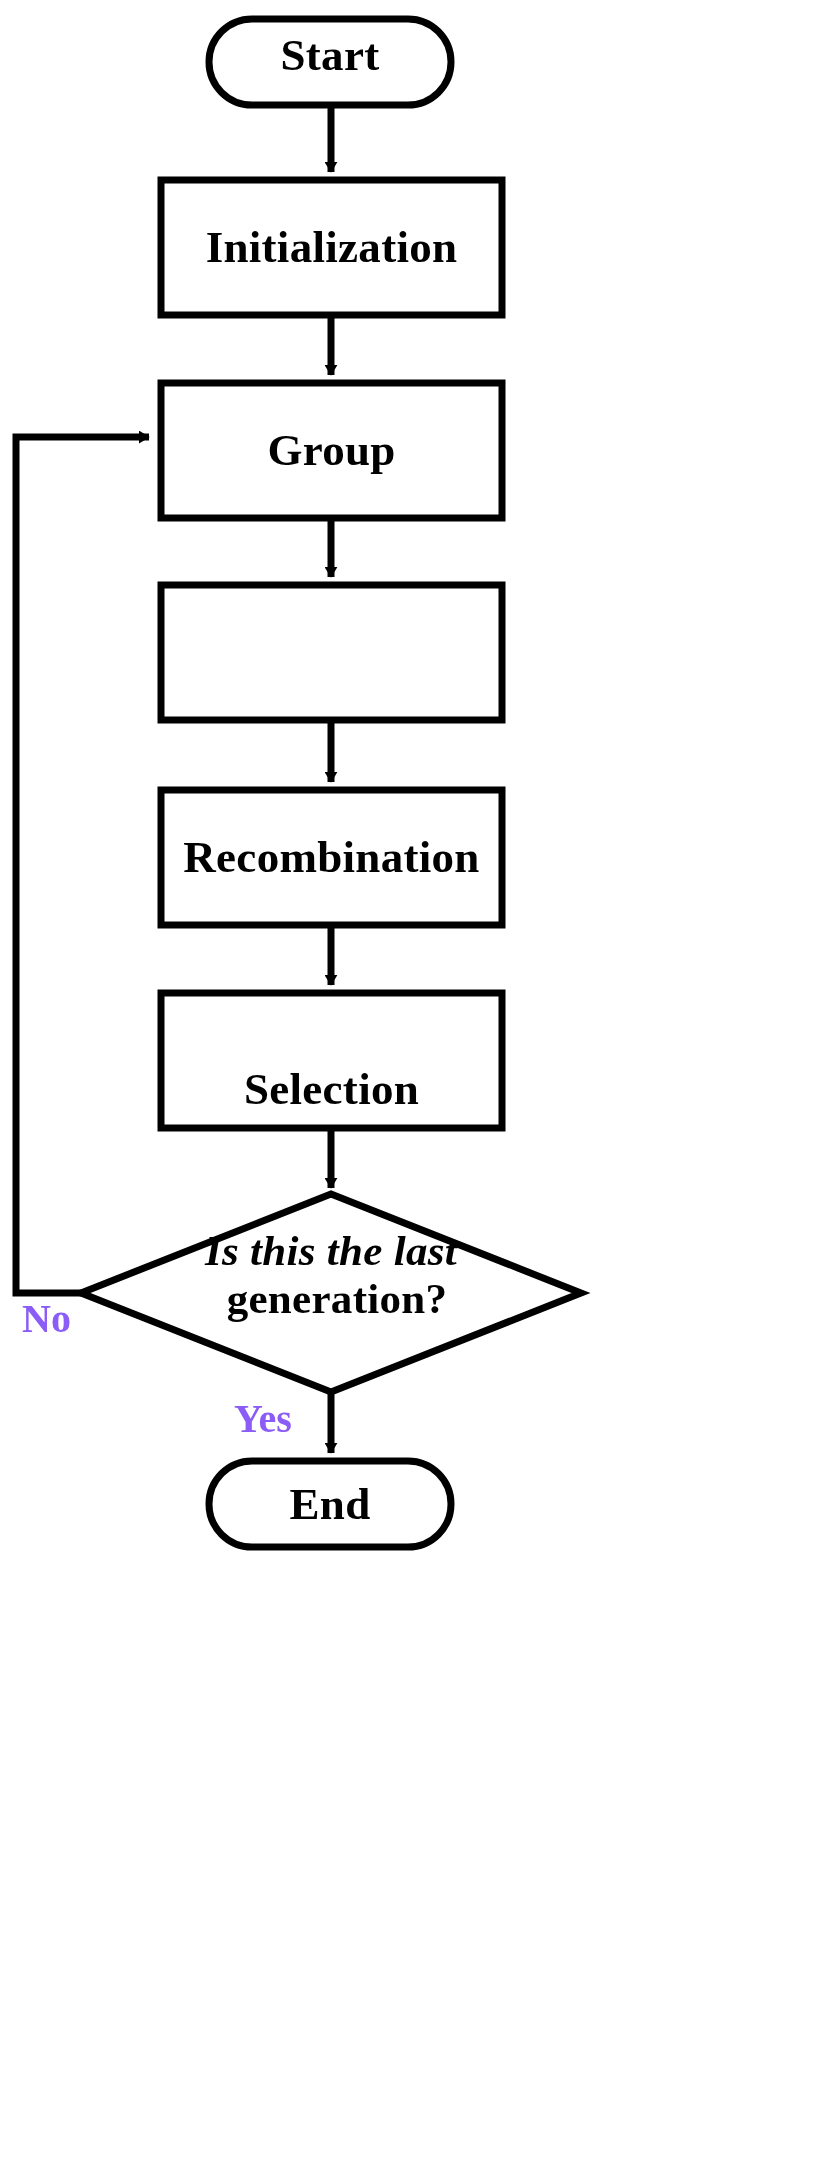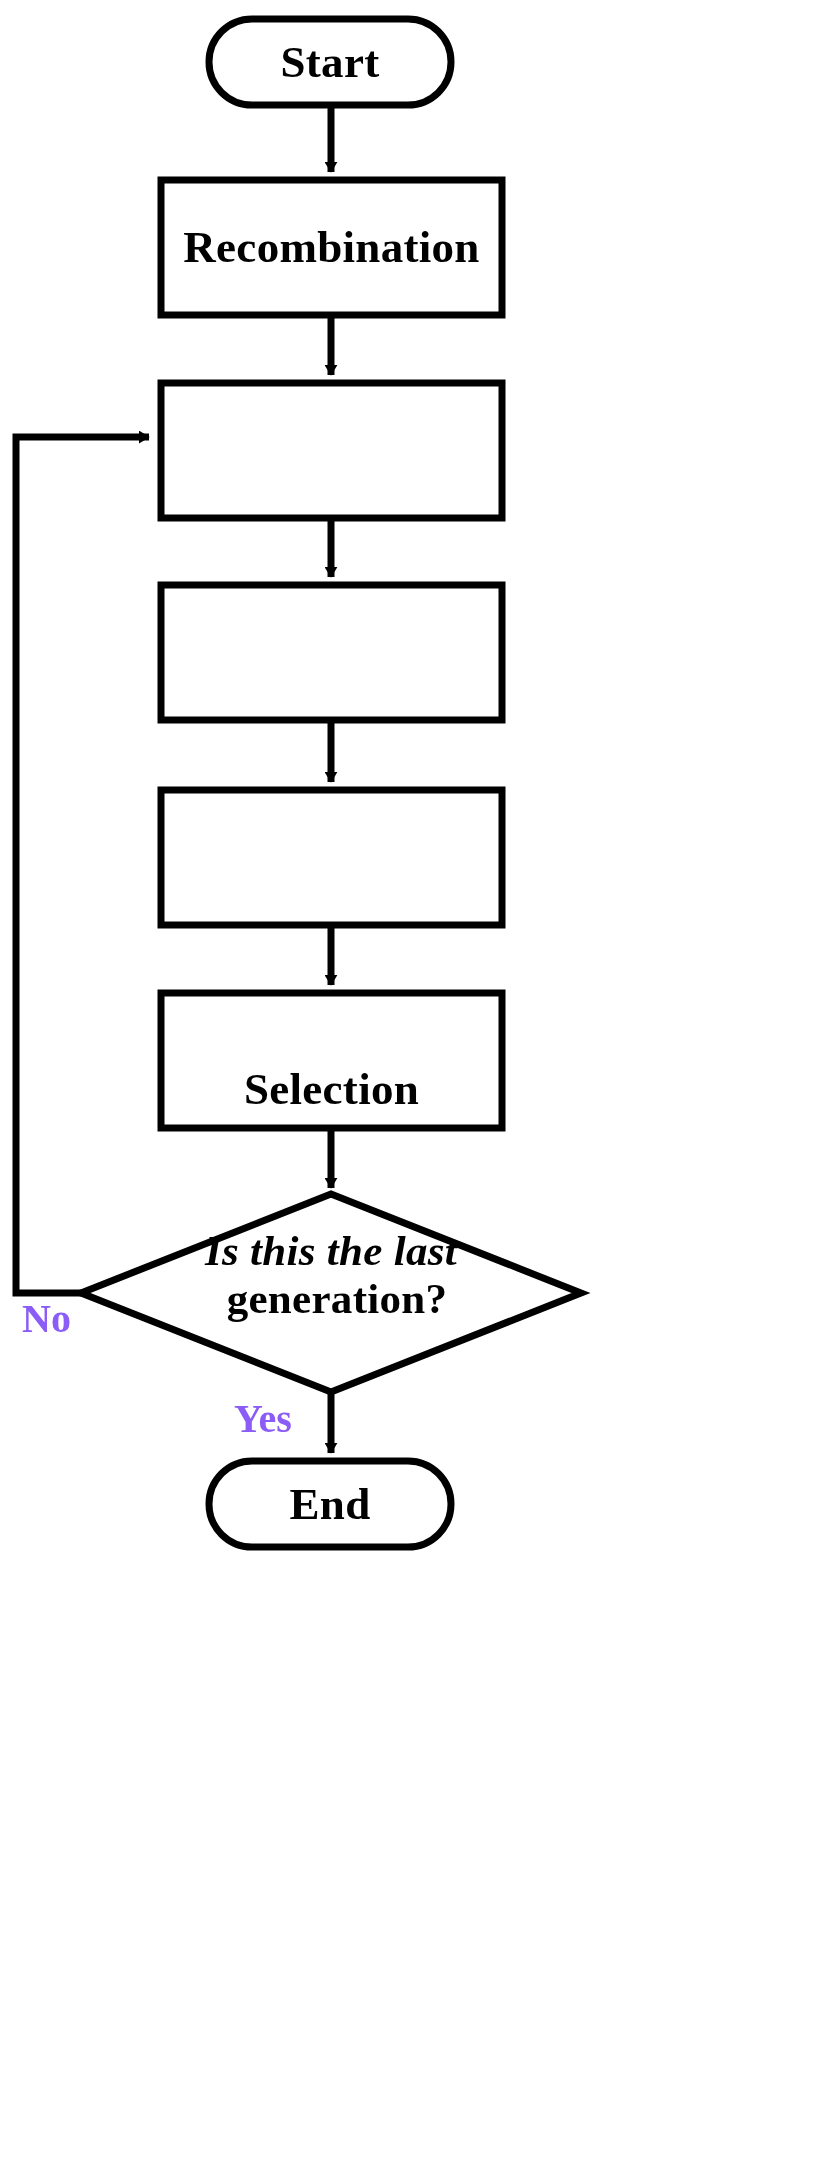--- a/index.html
+++ b/index.html
@@ -91,26 +91,28 @@
 
     <line x1="331" y1="925" x2="331" y2="985" stroke="#000000" stroke-width="7" marker-end="url(#arrowhead)"></line>
 
     <line x1="331" y1="1128" x2="331" y2="1188" stroke="#000000" stroke-width="7" marker-end="url(#arrowhead)"></line>
 
     <line x1="331" y1="1392" x2="331" y2="1453" stroke="#000000" stroke-width="7" marker-end="url(#arrowhead)"></line>
 
     <path d="M81,1293 L16,1293 L16,437 L149,437" fill="none" stroke="#000000" stroke-width="7" marker-end="url(#arrowhead)"></path>
   </svg>
 
-  <div class="node-label terminator-text" style="left:209px; top:19px; width:242px; height:86px;text-align:center;">Start</div>
+  <div class="node-label terminator-text" style="left:209px; top:12px; width:242px; height:86px;text-align:center;">Start</div>
 
-  <div class="node-label process-text" style="left:161px; top:180px; width:341px; height:135px;">Recombination</div>
+  <div class="node-label process-text" style="left:161px; top:180px; width:341px; height:135px;">Initialization</div>
+
+  <div class="node-label process-text" style="left:161px; top:383px; width:341px; height:135px;">Group</div>
 
 
-
+  <div class="node-label process-text" style="left:161px; top:790px; width:341px; height:135px;">Recombination</div>
 
   <div class="node-label process-text" style="left:161px; top:1022px; width:341px; height:135px;">Selection</div>
 
   <div class="node-label decision-text" style="left:131px; top:1228px; width:400px; height:46px;font-style:italic;">Is this the last</div>
 
   <div class="node-label decision-text" style="left:137px; top:1276px; width:400px; height:46px;">generation?</div>
 
   <div class="node-label terminator-text" style="left:209px; top:1461px; width:242px; height:86px;">End</div>
 
   <div class="edge-label branch-text" style="left:22px; top:1299px;">No</div>

